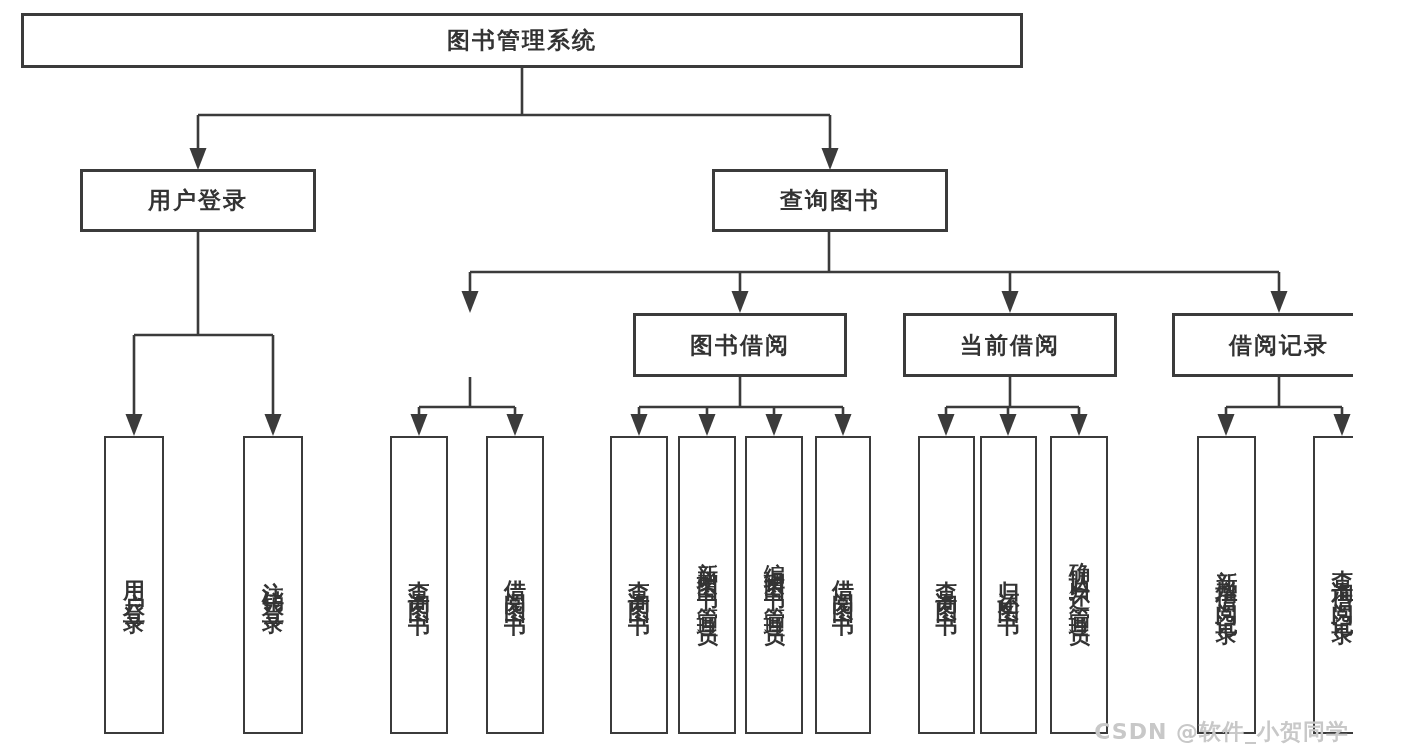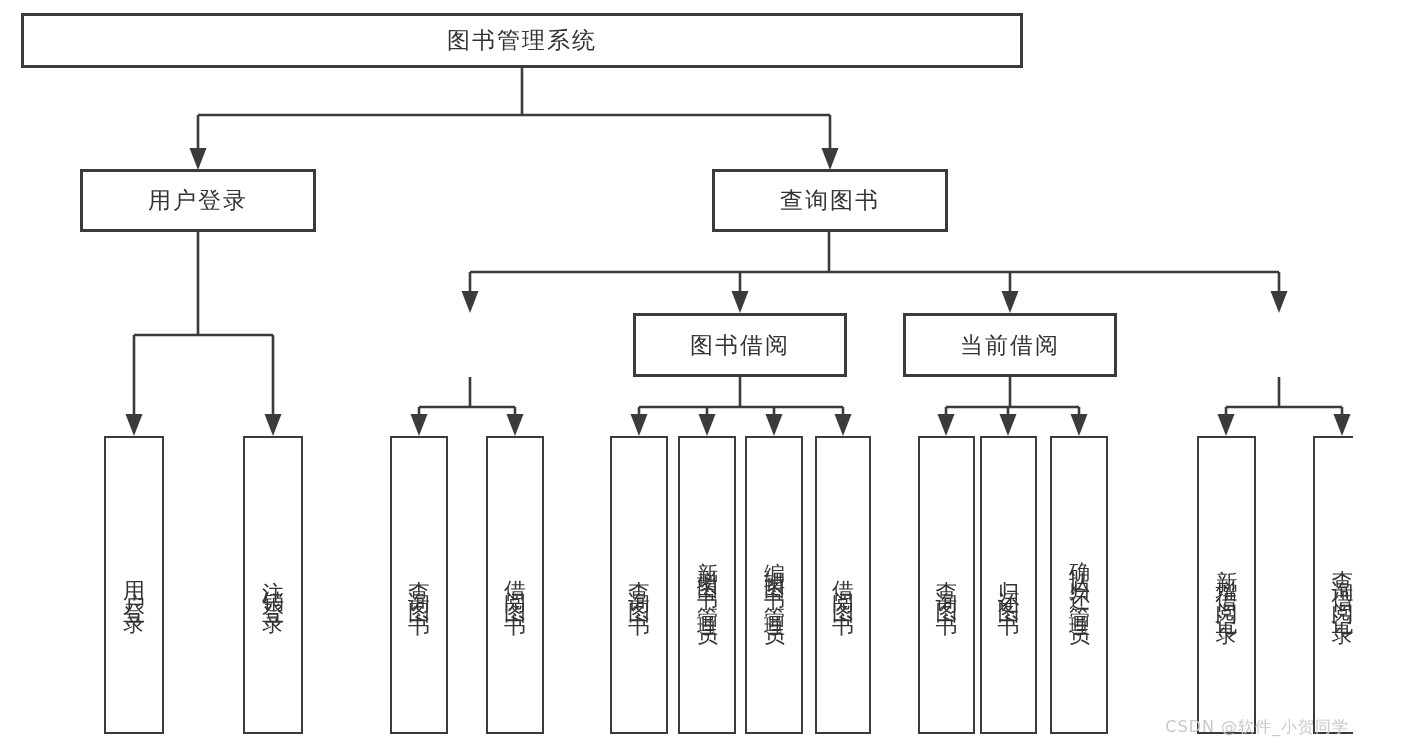--- a/index.html
+++ b/index.html
@@ -2,20 +2,21 @@
 <html><head>
 <meta charset="utf-8">
 <style>
   html,body{margin:0;padding:0;background:#ffffff;}
   #canvas{
     position:relative;
     width:1353px;height:747px;
     background:#ffffff;
     font-family:"DejaVu Sans",sans-serif;
     overflow:hidden;
+    font-weight:bold;
   }
   #wires{position:absolute;left:0;top:0;width:1405px;height:747px;}
   .box{
     position:absolute;
     box-sizing:border-box;
     background:#ffffff;
     border:3px solid #3b3b3b;
     display:flex;align-items:center;justify-content:center;
   }
   .leaf{border-width:2.5px;}
@@ -24,21 +25,21 @@
   }
   .vlabel{
     writing-mode:vertical-rl;
     text-orientation:mixed;
     font-size:22px;color:#333333;
     letter-spacing:11px;line-height:1;
   }
   .vlabel.tight{font-size:21px;letter-spacing:9px;}
   #watermark{
     position:absolute;top:717px;right:4px;
-    font-size:16px;color:#c8c8c8;letter-spacing:1px;white-space:nowrap;margin-left:44px;
+    font-size:22px;color:#c8c8c8;letter-spacing:1px;white-space:nowrap;margin-left:44px;
   }
 </style>
 </head>
 <body>
 
 <div id="canvas">
 
   <svg id="wires" viewBox="0 0 1405 747" xmlns="http://www.w3.org/2000/svg">
     <g stroke="#3b3b3b" stroke-width="2.6" fill="none">
 
@@ -119,20 +120,23 @@
   <div class="box" style="left:712px;top:169px;width:236px;height:63px">
     <span class="label">查询图书</span>
   </div>
 
   <div class="box" style="left:903px;top:313px;width:214px;height:64px">
     <span class="label">当前借阅</span>
   </div>
   <div class="box" style="left:633px;top:313px;width:214px;height:64px">
     <span class="label">图书借阅</span>
   </div>
+  <div class="box" style="left:1172px;top:313px;width:214px;height:64px">
+    <span class="label">借阅记录</span>
+  </div>
 
   <div class="box leaf" style="left:104px;top:436px;width:60px;height:298px">
     <span class="vlabel">用户登录</span>
   </div>
   <div class="box leaf" style="left:243px;top:436px;width:60px;height:298px">
     <span class="vlabel">注销登录</span>
   </div>
 
   <div class="box leaf" style="left:390px;top:436px;width:58px;height:298px">
     <span class="vlabel">查询图书</span>

